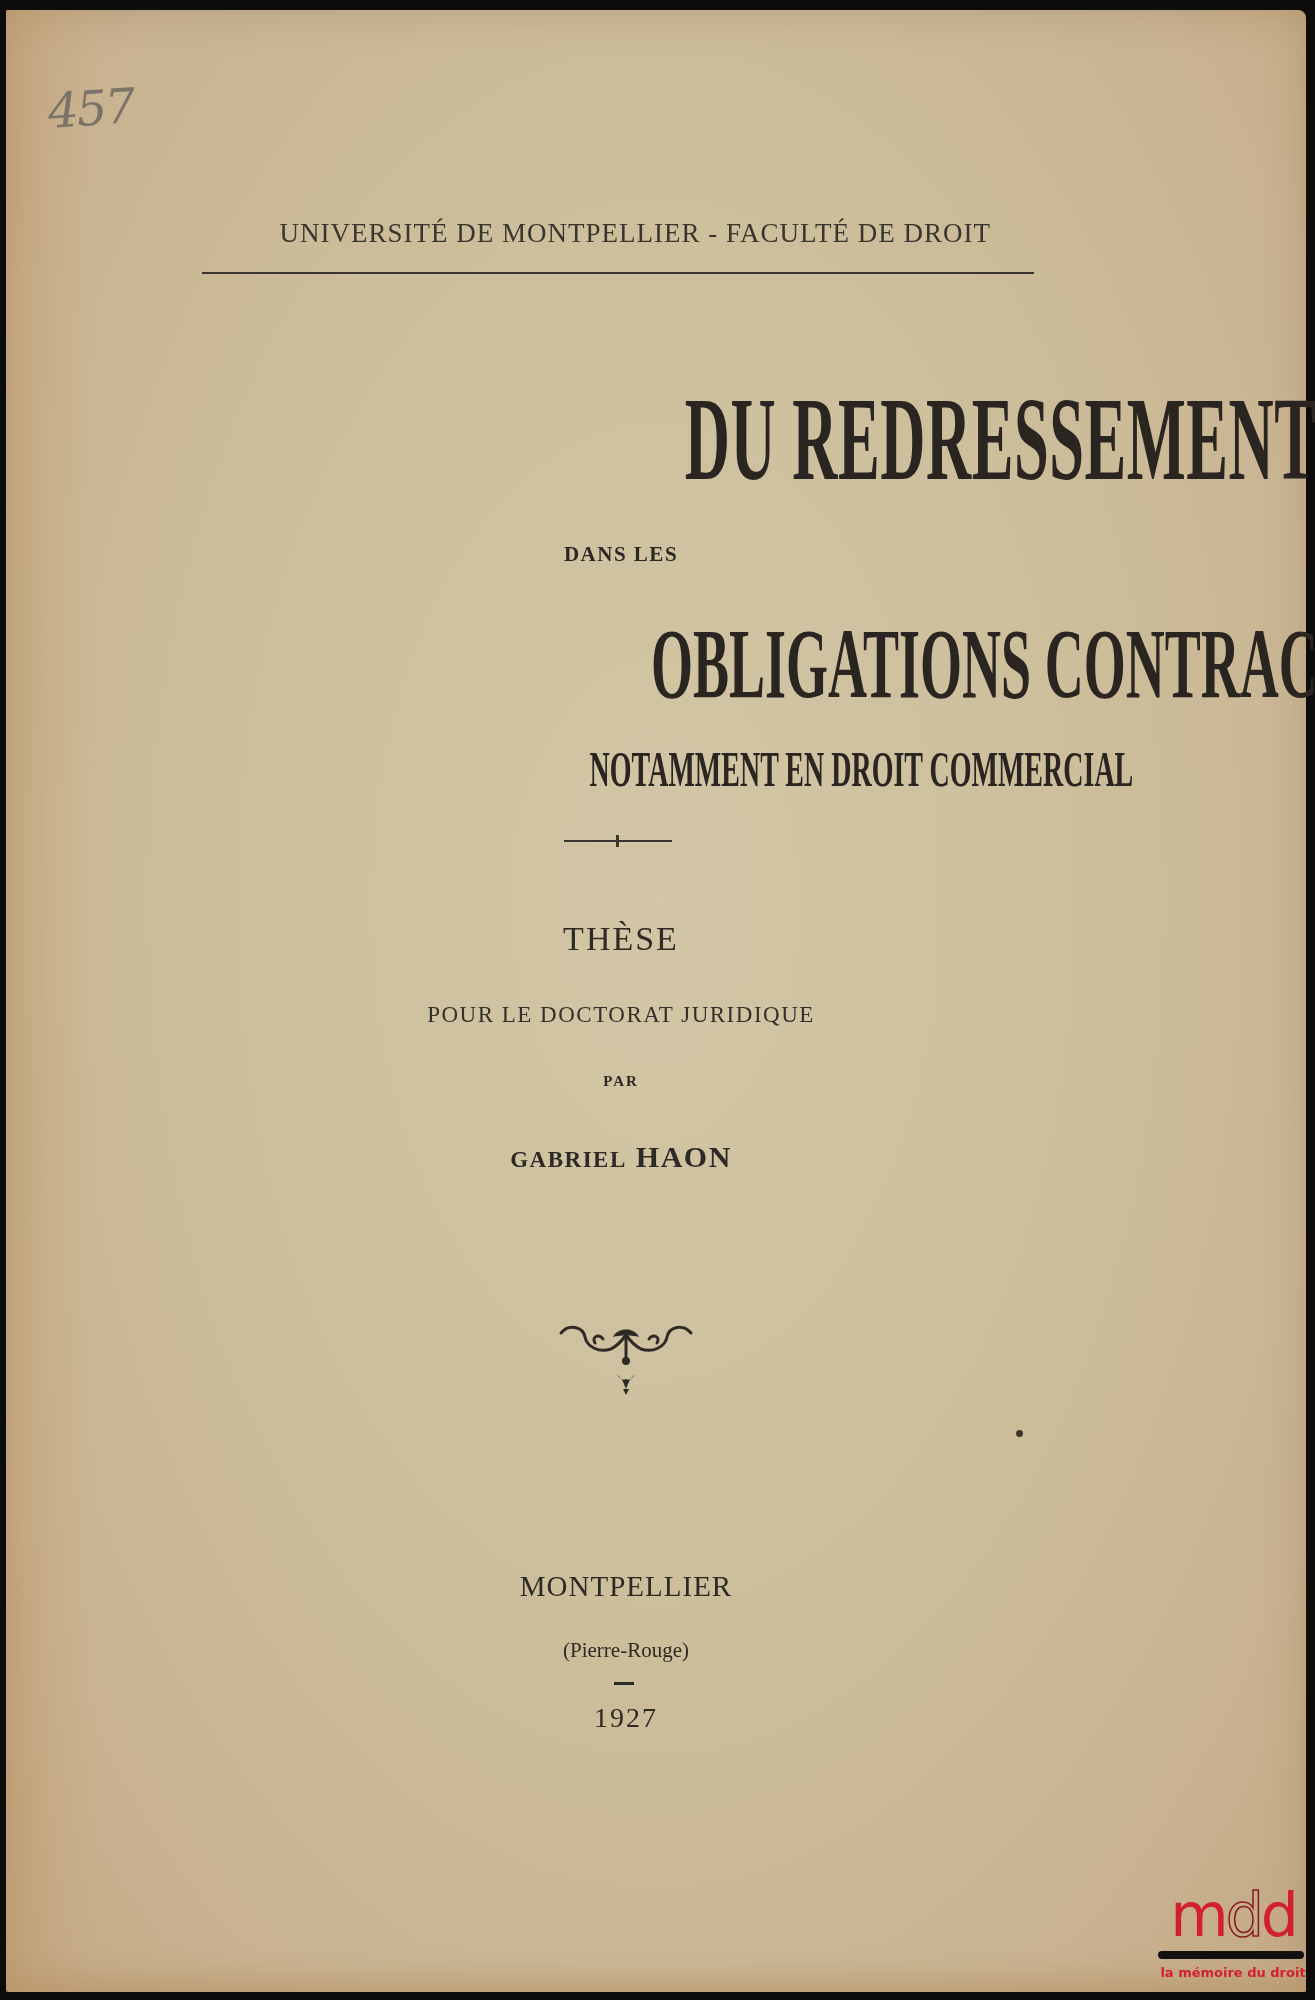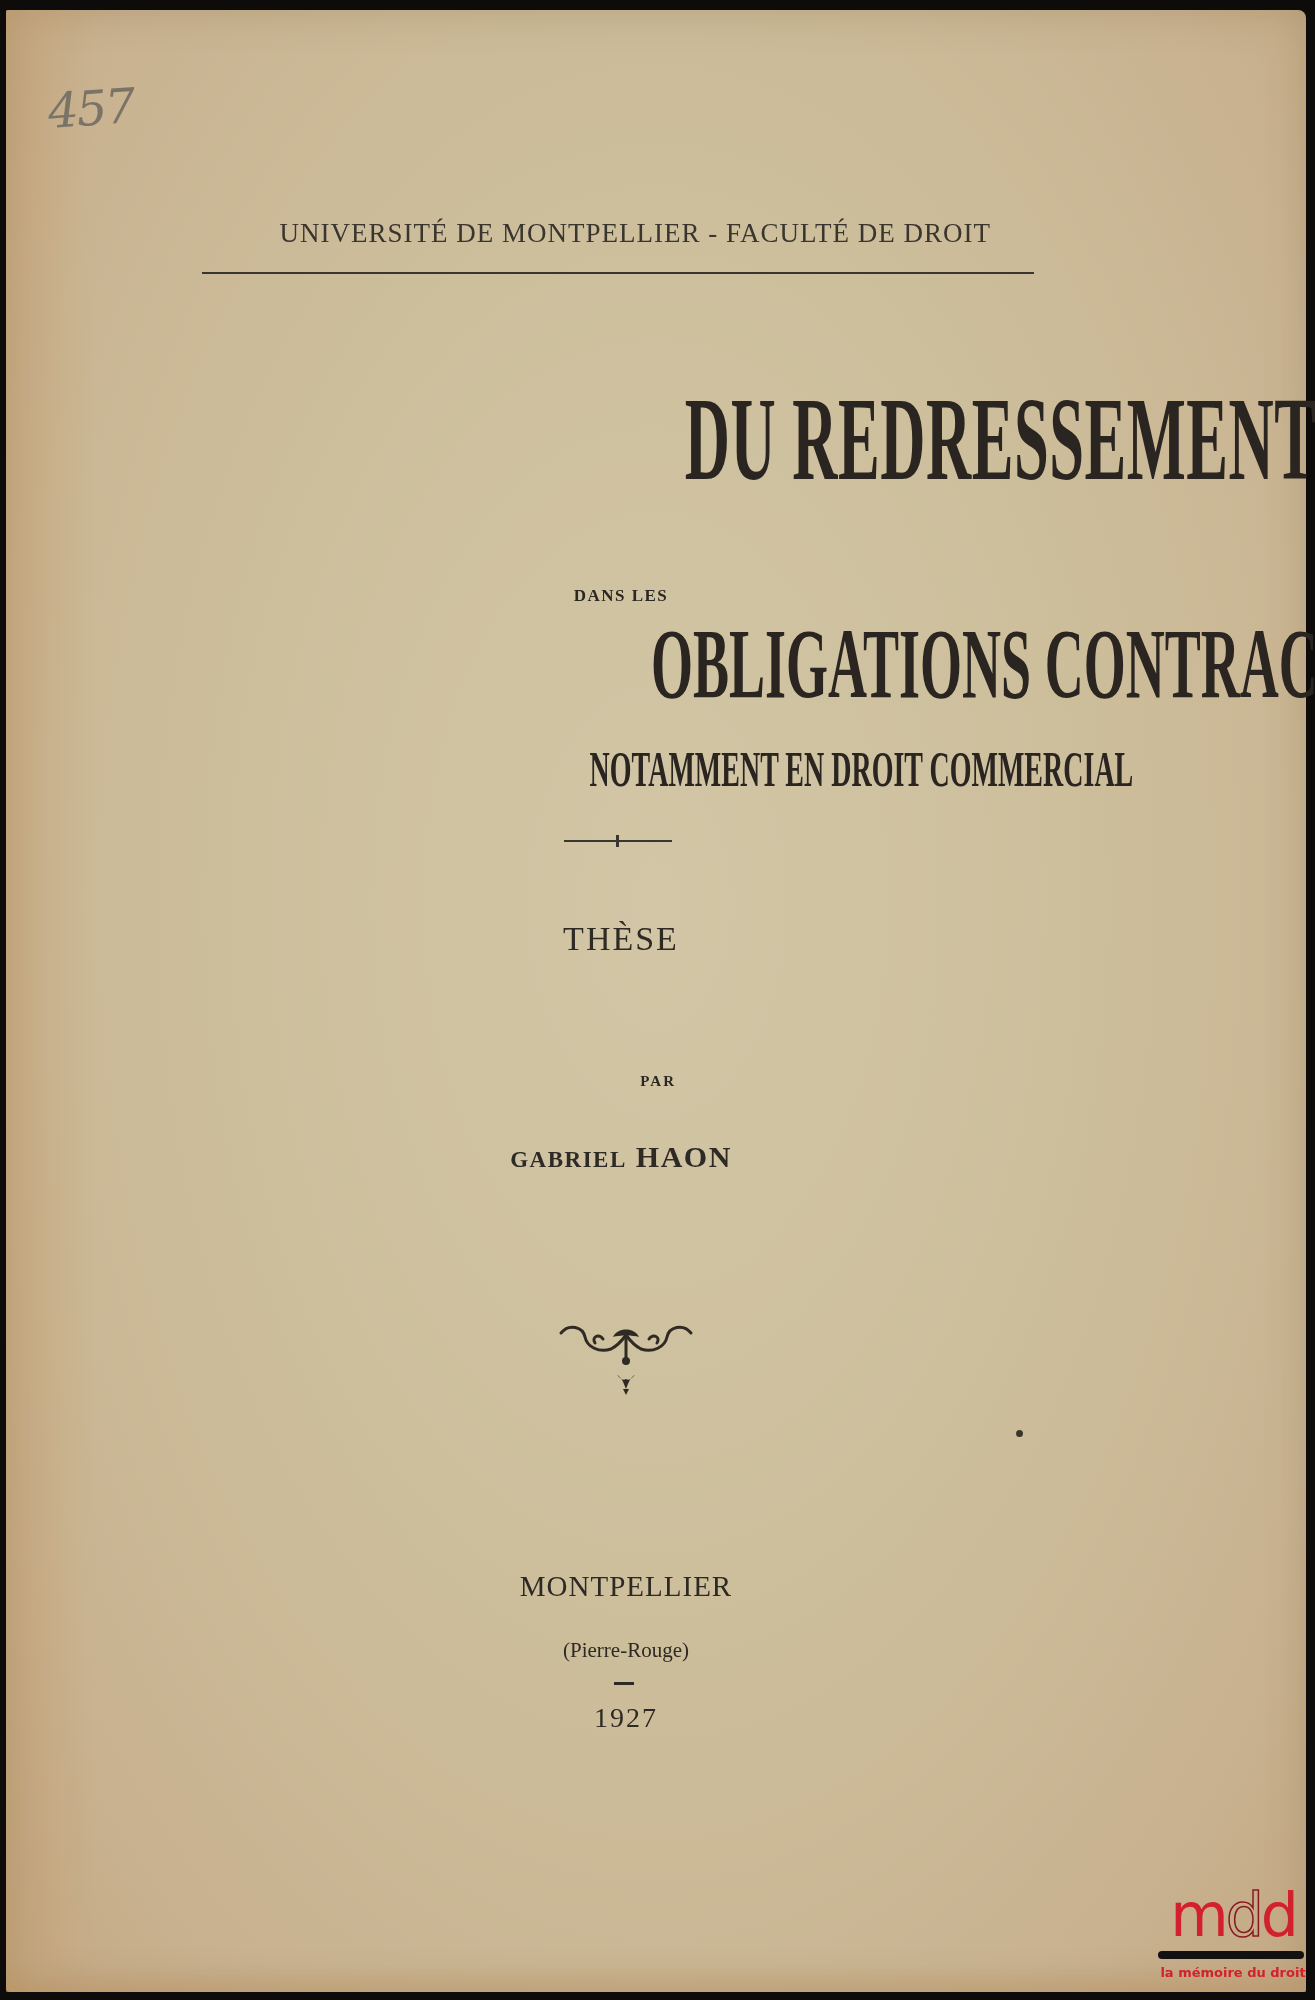--- a/index.html
+++ b/index.html
@@ -63,36 +63,36 @@
     }
     .cond {
       display: inline-block;
       font-family: "Liberation Serif", serif;
       font-weight: bold;
       color: #2a2520;
       transform-origin: center top;
     }
     .t1 { top: 362px; left: 195px; width: 840px; }
     .t1 .cond { font-size: 118px; transform: scaleX(0.53); letter-spacing: 1px; white-space: nowrap; }
-    .dans { top: 532px; left: 400px; width: 430px; font-size: 17px; letter-spacing: 1.5px; font-weight: bold; margin-top: 44px; }
+    .dans { top: 532px; left: 400px; width: 430px; font-size: 21px; letter-spacing: 1.5px; font-weight: bold; }
     .t2 { top: 596px; left: 255px; width: 720px; }
     .t2 .cond { font-size: 100px; transform: scaleX(0.54); white-space: nowrap; }
     .t3 { top: 730px; left: 370px; width: 490px; }
     .t3 .cond { font-size: 50px; transform: scaleX(0.56); white-space: nowrap; }
     .divider {
       position: absolute;
       left: 558px; top: 830px; width: 108px; height: 2px;
       background: #3a352e;
     }
     .divider::after {
       content: ""; position: absolute; left: 52px; top: -5px; width: 3px; height: 12px; background: #3a352e;
     }
     .these { top: 910px; left: 400px; width: 430px; font-size: 34px; letter-spacing: 2px; color: #2e2a24; }
     .doctorat { top: 992px; left: 350px; width: 530px; font-size: 23px; letter-spacing: 1.5px; color: #34302a; }
-    .par { top: 1063px; left: 560px; width: 110px; font-size: 15px; letter-spacing: 2px; font-weight: bold; text-align: right; }
+    .par { top: 1063px; left: 560px; width: 110px; font-size: 15px; letter-spacing: 2px; font-weight: bold; }
     .author {
       top: 1130px; left: 400px; width: 430px;
       font-family: Liberation Serif, serif;
       font-weight: bold;
       font-size: 30px;
       letter-spacing: 1.5px;
       color: #2e2a25;
     }
     .author .sc { font-size: 23px; }
     .affil { top: 1178px; left: 290px; width: 660px; font-size: 21px; color: #2e2a25; }
@@ -152,20 +152,21 @@
     <span class="cond">OBLIGATIONS CONTRACTUELLES</span>
   </div>
 
   <div class="center t3">
     <span class="cond">NOTAMMENT EN DROIT COMMERCIAL</span>
   </div>
 
   <div class="divider"></div>
 
   <div class="center these">THÈSE</div>
+  <div class="center doctorat">POUR LE DOCTORAT JURIDIQUE</div>
   <div class="center par">PAR</div>
 
   <div class="center author">
     <span class="sc" style="text-transform: uppercase;">Gabriel</span>
     <span>HAON</span>
   </div>
 
 
   <svg class="ornament" viewBox="0 0 150 80">
     <g fill="none" stroke="#2f2a24" stroke-width="3" stroke-linecap="round">

